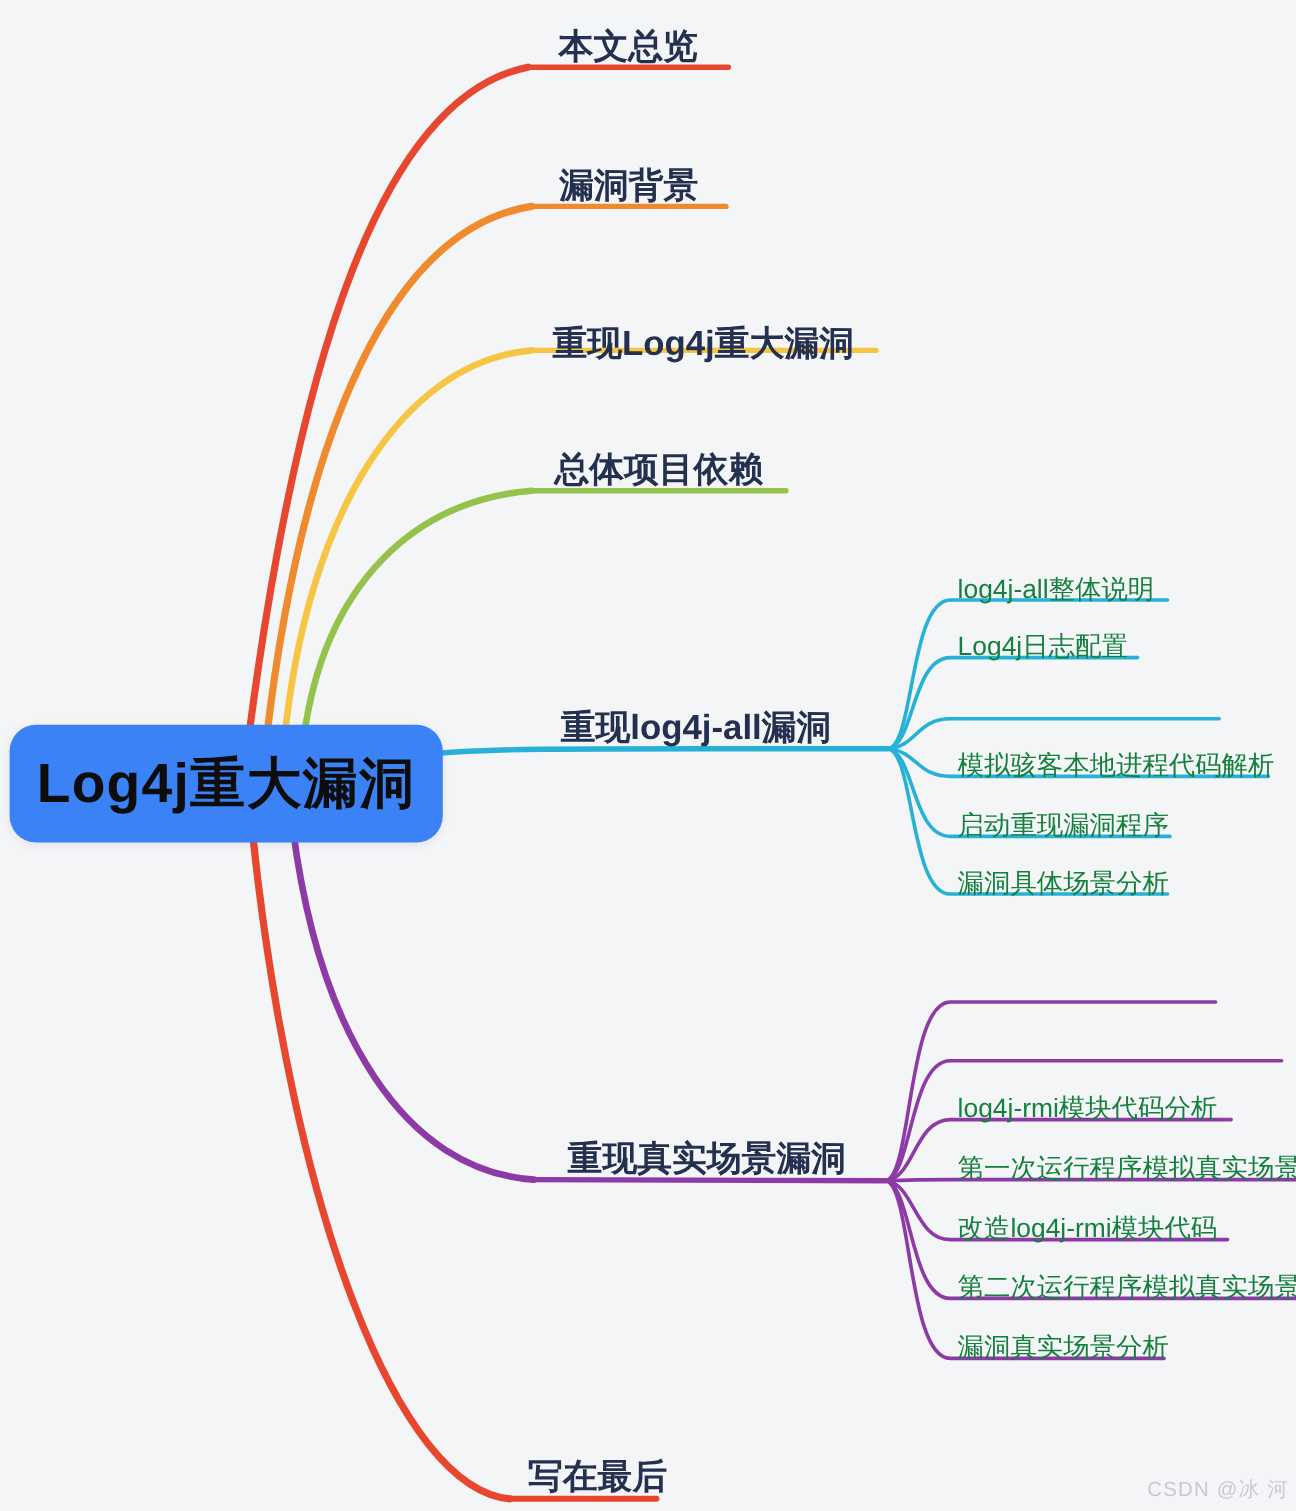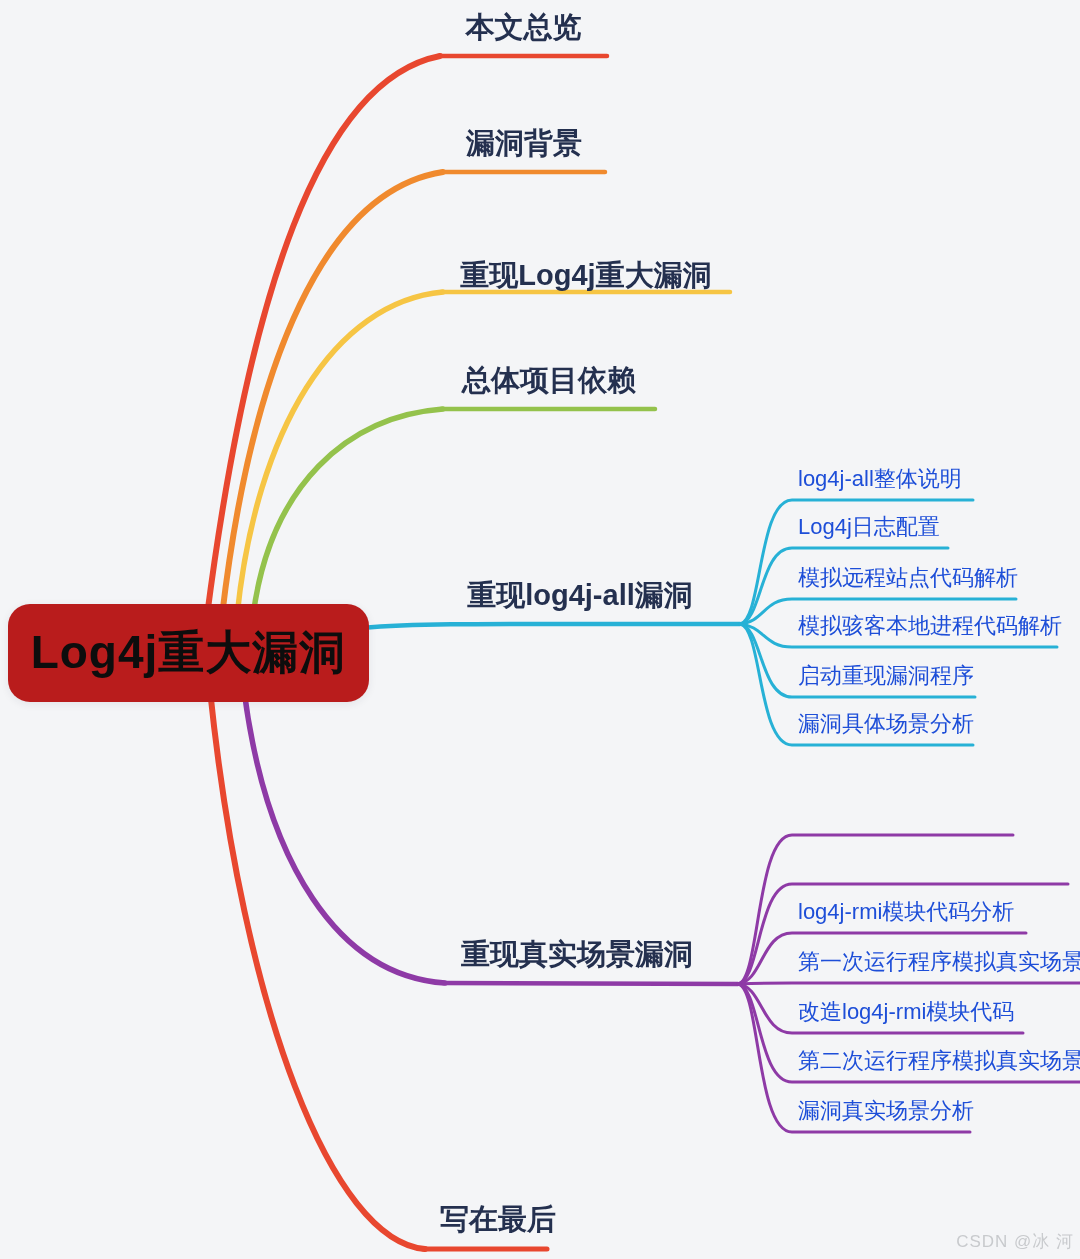--- a/index.html
+++ b/index.html
@@ -13,39 +13,40 @@
     background:#f4f5f7;
     overflow:hidden;
   }
   .lines{
     position:absolute;left:0;top:0;width:1080px;height:1259px;
   }
   .lines path{fill:none;stroke-linecap:round;}
   .label{
     position:absolute;
     white-space:nowrap;
+    margin-top:12px;
   }
   .label.main{
     color:#24304f;
     font-weight:700;
     font-size:29px;
     line-height:38px;
     text-align:center;
   }
   .label.child{
-    color:#1d4ed8;
+    color:#15803d;
     font-weight:500;
     font-size:22px;
     line-height:30px;
     text-align:right;
   }
   .root-node{
     position:absolute;
     left:8px;top:604px;width:361px;height:98px;
-    background:#b91c1c;
+    background:#3b82f6;
     border-radius:22px;
     box-shadow:0 2px 8px rgba(40,40,60,0.08);
     display:flex;align-items:center;justify-content:center;
     color:#0d0d0d;
     font-size:46px;font-weight:800;
     letter-spacing:1px;
   }
   .watermark{
     position:absolute;
     right:6px;bottom:6px;
@@ -109,26 +110,25 @@
     </g>
   </svg>
 
   <div class="root-node">Log4j重大漏洞</div>
 
   <div class="label main" style="left:436px;top:8px;width:175px">本文总览</div>
   <div class="label main" style="left:440px;top:124px;width:168px">漏洞背景</div>
   <div class="label main" style="left:440px;top:256px;width:292px">重现Log4j重大漏洞</div>
   <div class="label main" style="left:440px;top:361px;width:218px">总体项目依赖</div>
   <div class="label main" style="left:430px;top:576px;width:300px">重现log4j-all漏洞</div>
-  <div class="label main" style="left:428px;top:935px;width:298px">重现真实场景漏洞</div>
+  <div class="label main" style="left:440px;top:935px;width:298px">重现真实场景漏洞</div>
   <div class="label main" style="left:436px;top:1200px;width:124px">写在最后</div>
 
   <div class="label child" style="left:798px;top:464px">log4j-all整体说明</div>
   <div class="label child" style="left:798px;top:512px">Log4j日志配置</div>
-  <div class="label child" style="left:798px;top:563px">模拟远程站点代码解析</div>
   <div class="label child" style="left:798px;top:611px">模拟骇客本地进程代码解析</div>
   <div class="label child" style="left:798px;top:661px">启动重现漏洞程序</div>
   <div class="label child" style="left:798px;top:709px">漏洞具体场景分析</div>
 
   <div class="label child" style="left:798px;top:897px">log4j-rmi模块代码分析</div>
   <div class="label child" style="left:798px;top:947px">第一次运行程序模拟真实场景</div>
   <div class="label child" style="left:798px;top:997px">改造log4j-rmi模块代码</div>
   <div class="label child" style="left:798px;top:1046px">第二次运行程序模拟真实场景</div>
   <div class="label child" style="left:798px;top:1096px">漏洞真实场景分析</div>
 

